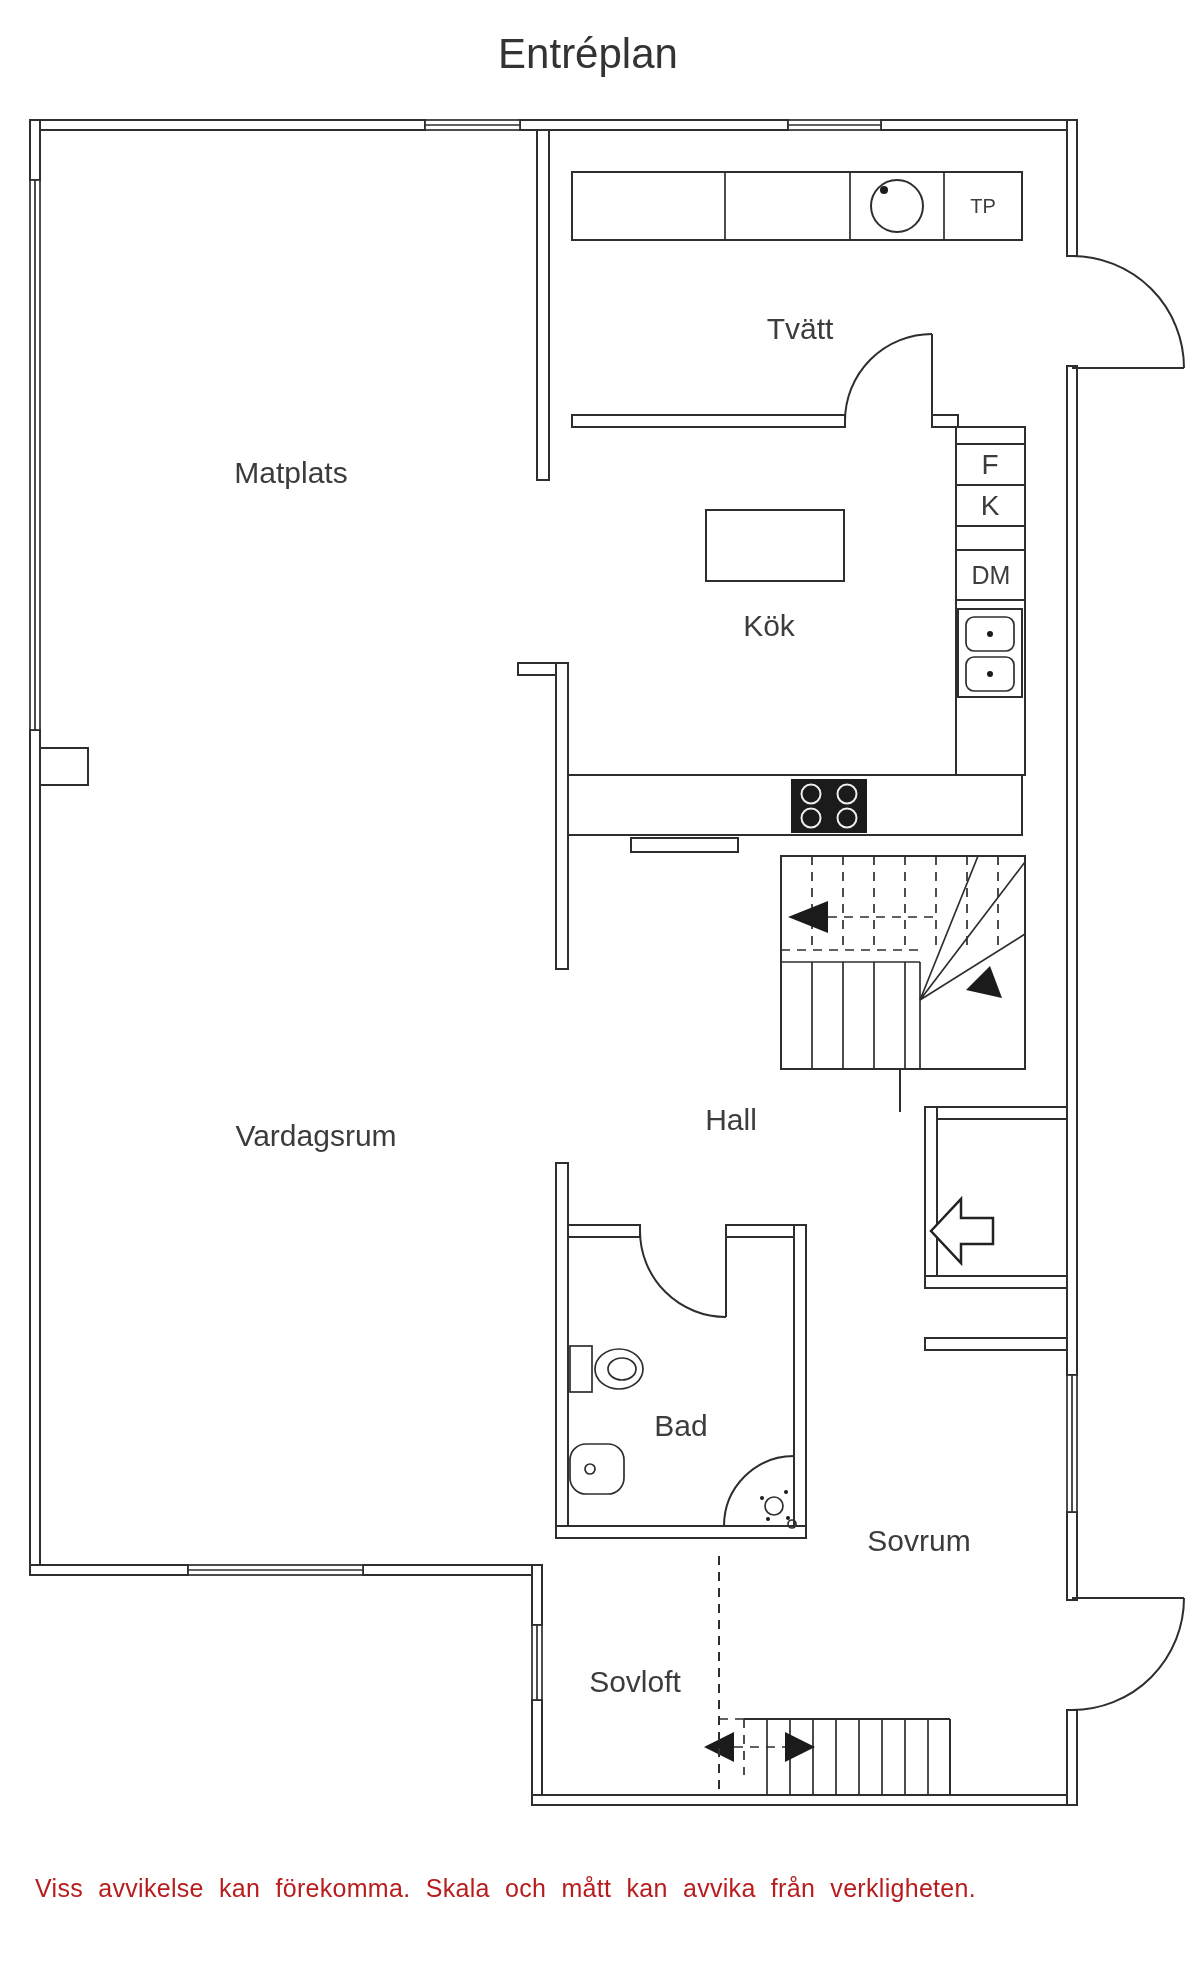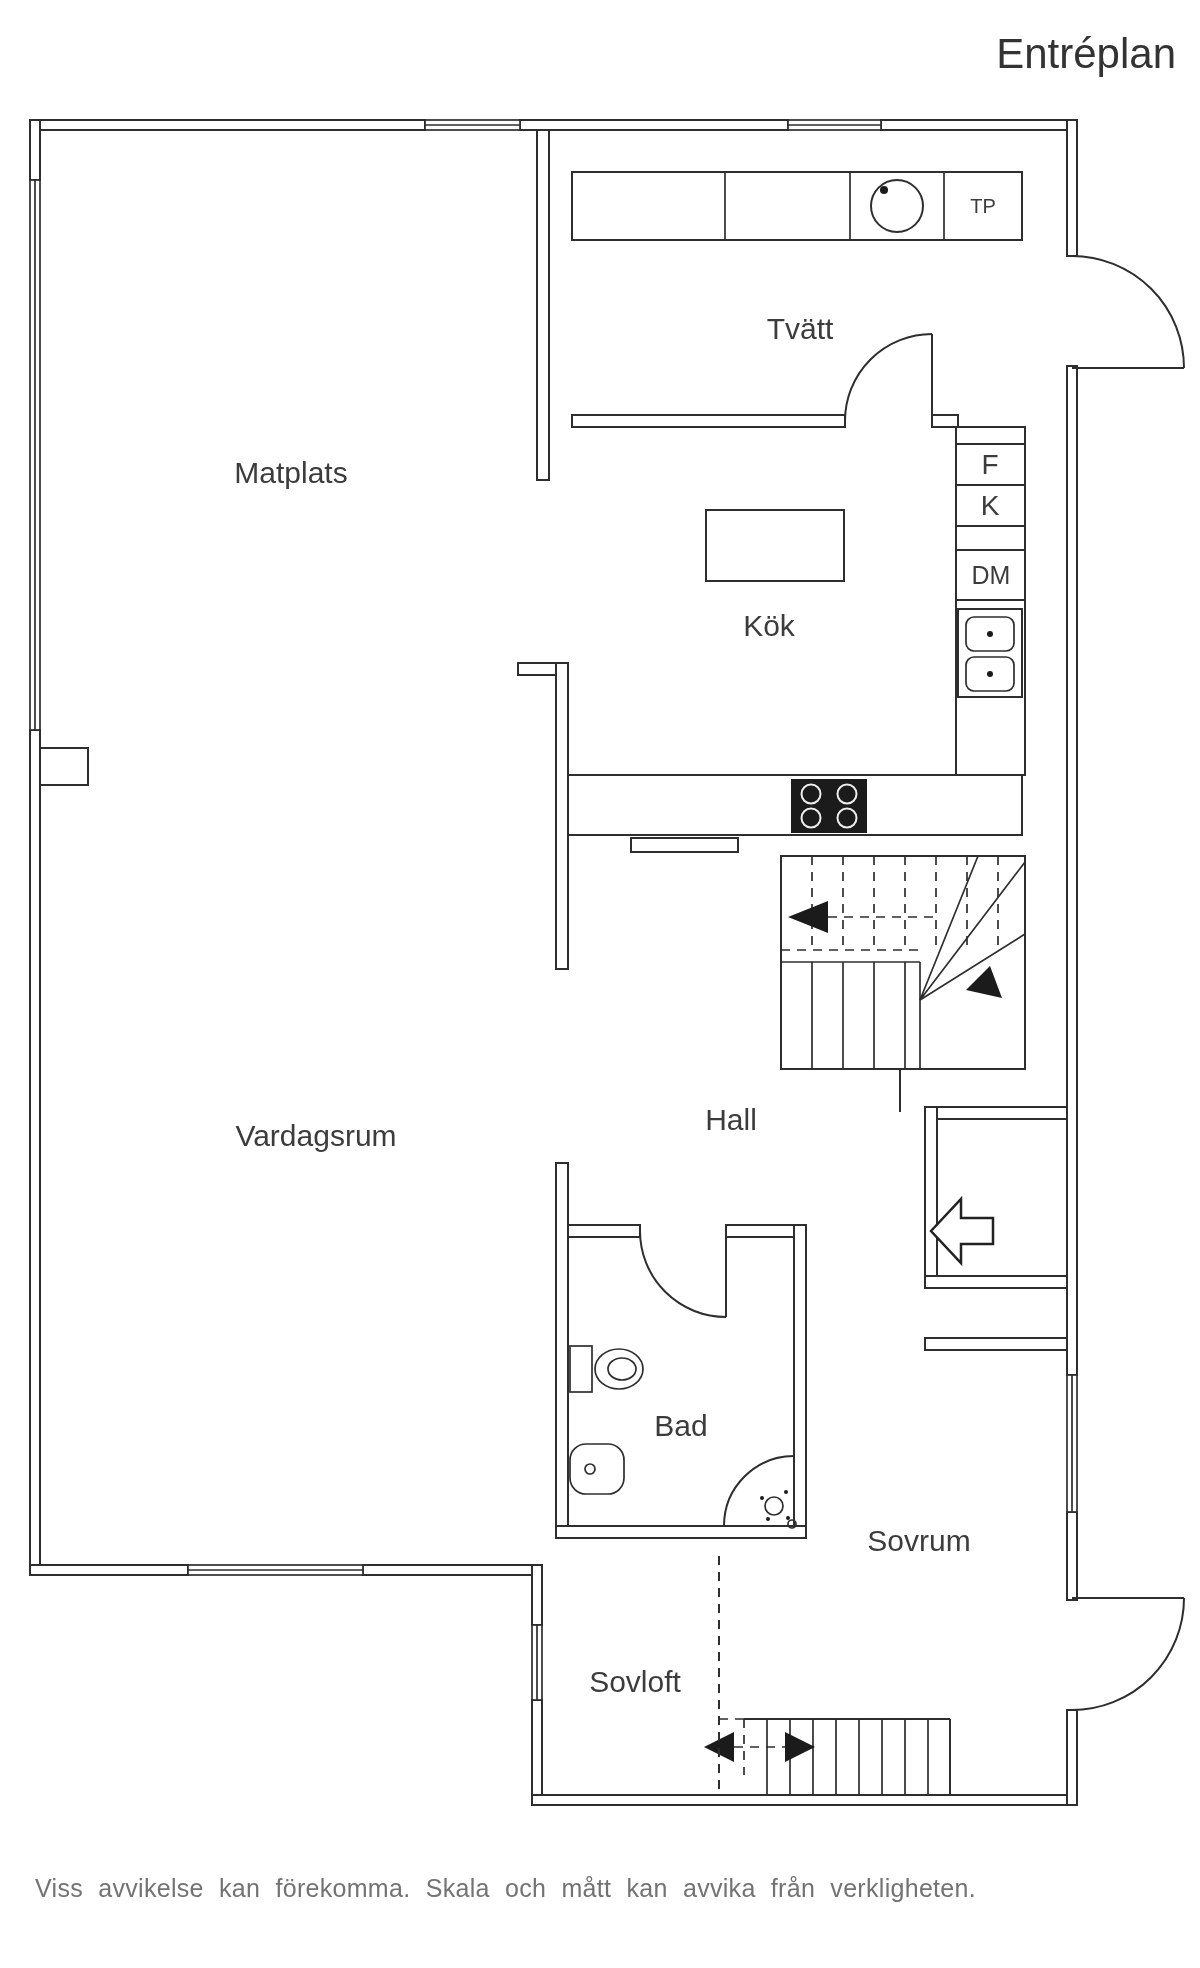--- a/index.html
+++ b/index.html
@@ -1,20 +1,20 @@
 <!DOCTYPE html>
 <html><head>
 <meta charset="utf-8">
 <style>
   html,body { margin:0; padding:0; background:#ffffff; }
   body { width:1200px; height:1968px; position:relative; font-family:"Liberation Sans", sans-serif; }
-  .title { position:absolute; top:30px; left:0; width:1176px; text-align:right;
+  .title { position:absolute; top:30px; left:0; width:1176px; text-align:center;
            font-size:42px; color:#333; }
   .disclaimer { position:absolute; top:1874px; left:35px; width:1085px;
-                font-size:25px; color:#737373; word-spacing:8px; letter-spacing:.3px; }
+                font-size:25px; color:#b91c1c; word-spacing:8px; letter-spacing:.3px; }
   svg { position:absolute; top:0; left:0; }
   svg text { font-family:"Liberation Sans", sans-serif; fill:#3c3c3c; }
   .w    { fill:#fff; stroke:#2e2e2e; stroke-width:2; }
   .ln   { fill:none; stroke:#2e2e2e; stroke-width:2; }
   .thin { stroke-width:1.7; }
   .dash { stroke-dasharray:9 7; }
   .blk  { fill:#1b1b1b; stroke:none; }
   .roomlbl { font-size:30px; }
 </style>
 </head>

